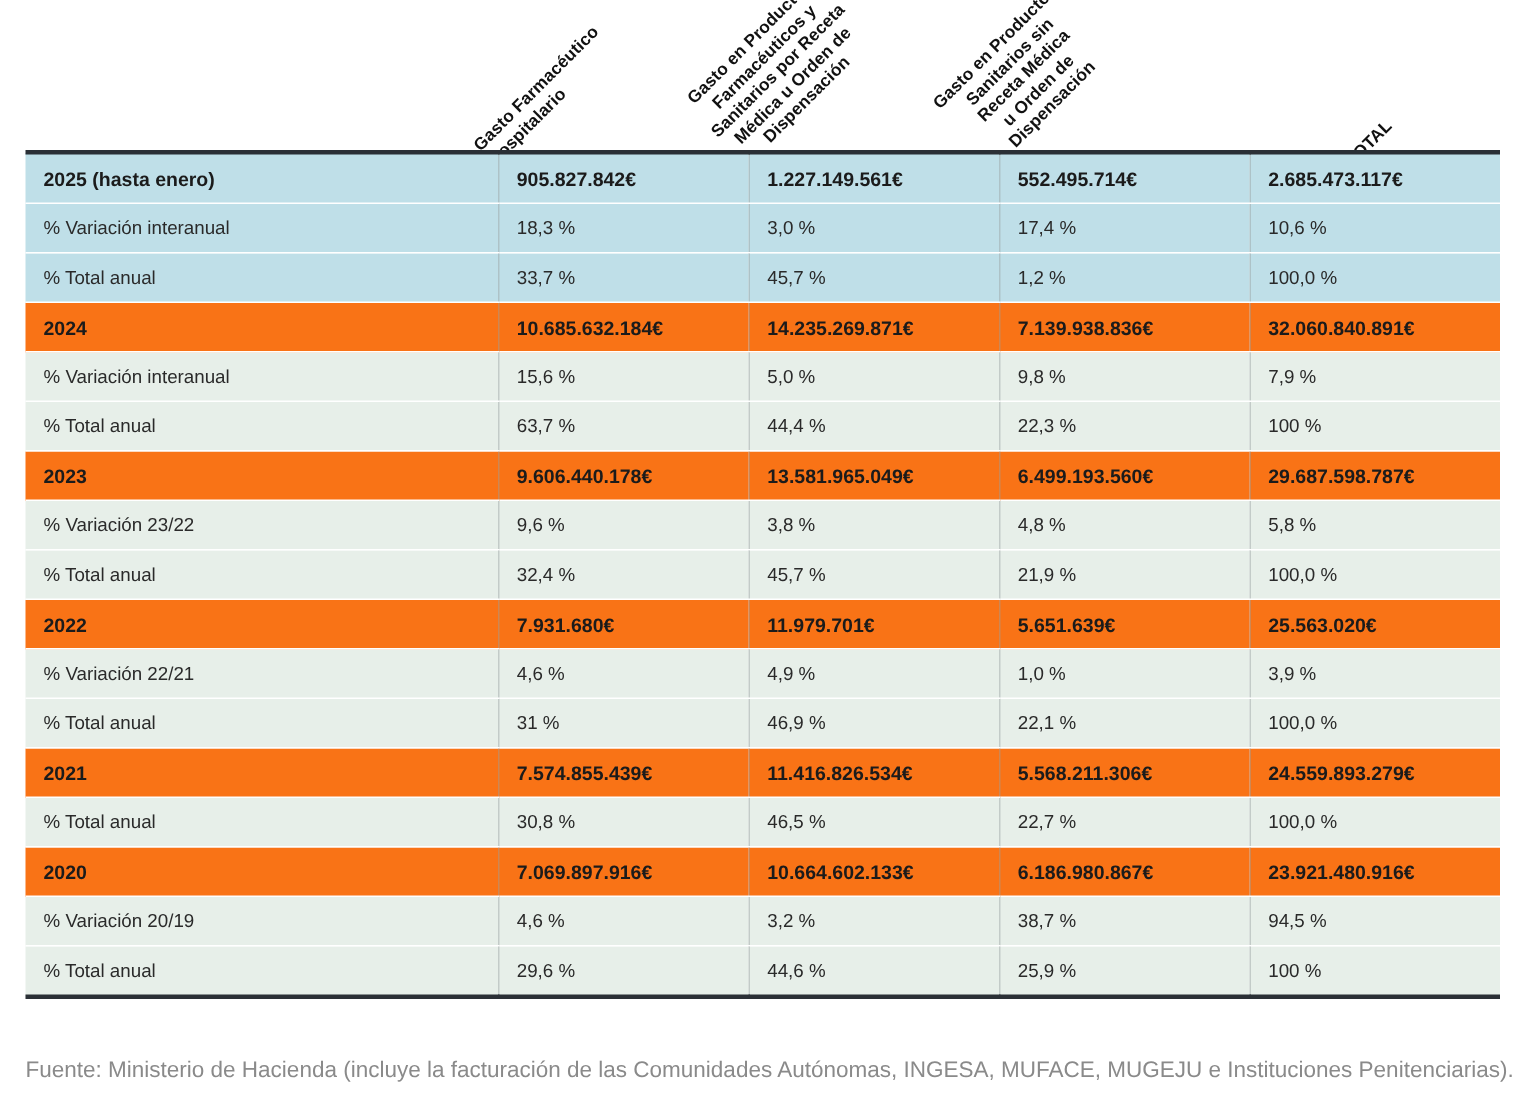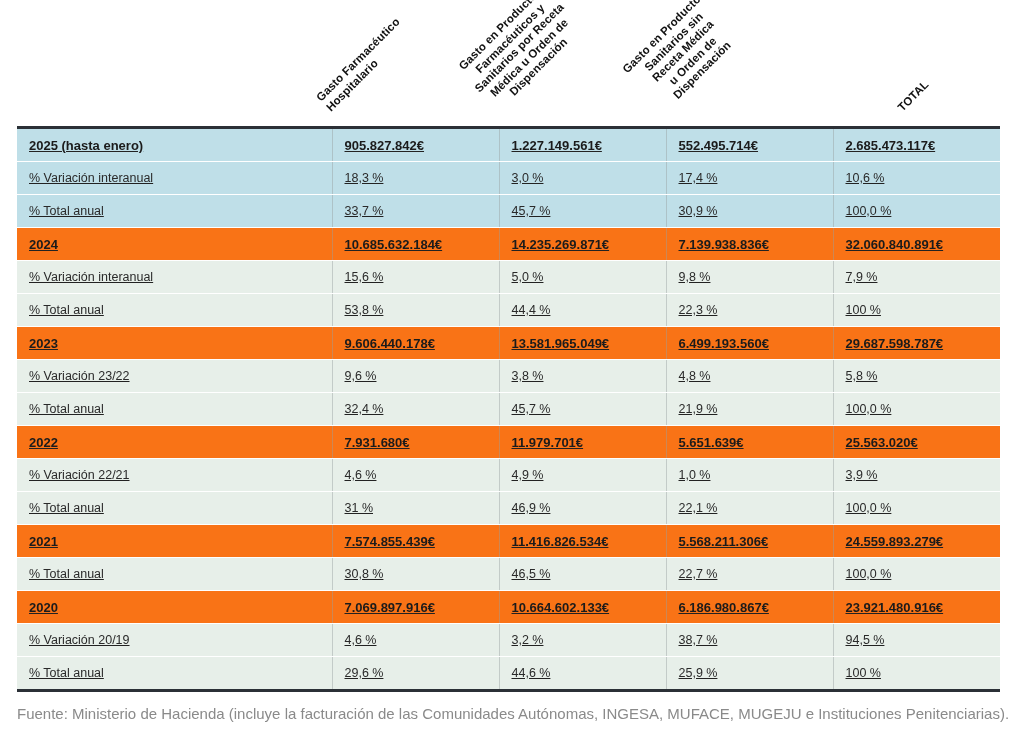--- a/index.html
+++ b/index.html
@@ -42,23 +42,22 @@
     color: #111111;
     letter-spacing: 0.1px;
   }
   .col-head .l { display: block; }
   .col-head.center-lines .l { text-align: center; }
 
   
   .table-wrap {
     position: absolute;
     left: 17px;
-    top: 126px;
+    top: 100px;
     width: 851px;
-    text-decoration: underline;
   }
   table.spend {
     border-collapse: collapse;
     table-layout: fixed;
     width: 983px;
     border-top: 3px solid #2b3036;
     border-bottom: 3px solid #2b3036;
   }
   table.spend col.c-label { width: 315px; }
   table.spend col.c-data  { width: 167px; }
@@ -155,40 +154,40 @@
             <td>% Variación interanual</td>
             <td>18,3 %</td>
             <td>3,0 %</td>
             <td>17,4 %</td>
             <td>10,6 %</td>
           </tr>
           <tr class="sub-row blue">
             <td>% Total anual</td>
             <td>33,7 %</td>
             <td>45,7 %</td>
-            <td>30,9 %</td>
+            <td>1,2 %</td>
             <td>100,0 %</td>
           </tr>
           <tr class="year-row cream">
             <td>2024</td>
             <td>10.685.632.184€</td>
             <td>14.235.269.871€</td>
             <td>7.139.938.836€</td>
             <td>32.060.840.891€</td>
           </tr>
           <tr class="sub-row mint">
             <td>% Variación interanual</td>
             <td>15,6 %</td>
             <td>5,0 %</td>
             <td>9,8 %</td>
             <td>7,9 %</td>
           </tr>
           <tr class="sub-row mint">
             <td>% Total anual</td>
-            <td>53,8 %</td>
+            <td>63,7 %</td>
             <td>44,4 %</td>
             <td>22,3 %</td>
             <td>100 %</td>
           </tr>
           <tr class="year-row cream">
             <td>2023</td>
             <td>9.606.440.178€</td>
             <td>13.581.965.049€</td>
             <td>6.499.193.560€</td>
             <td>29.687.598.787€</td>

